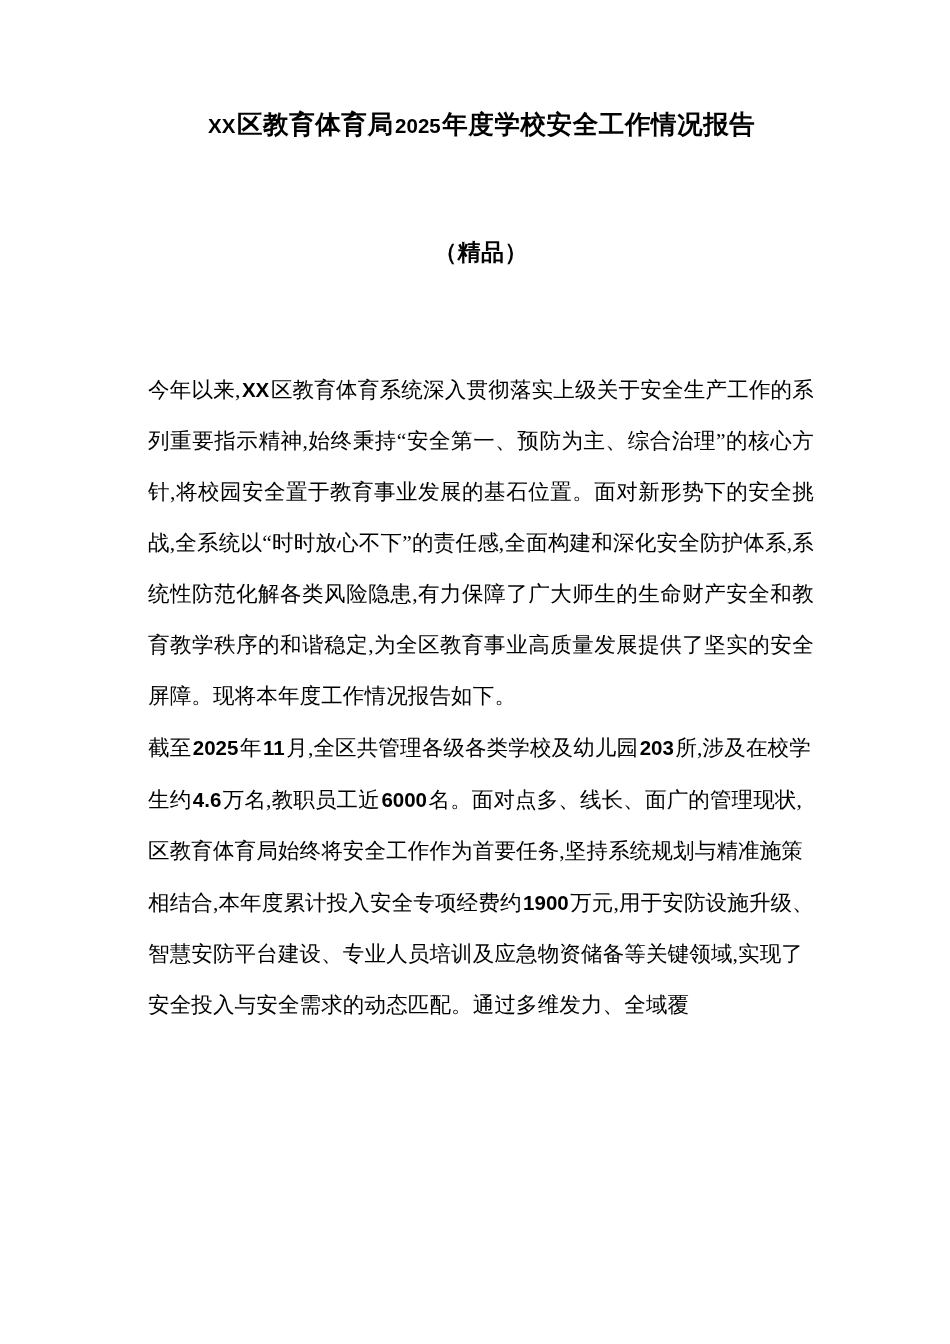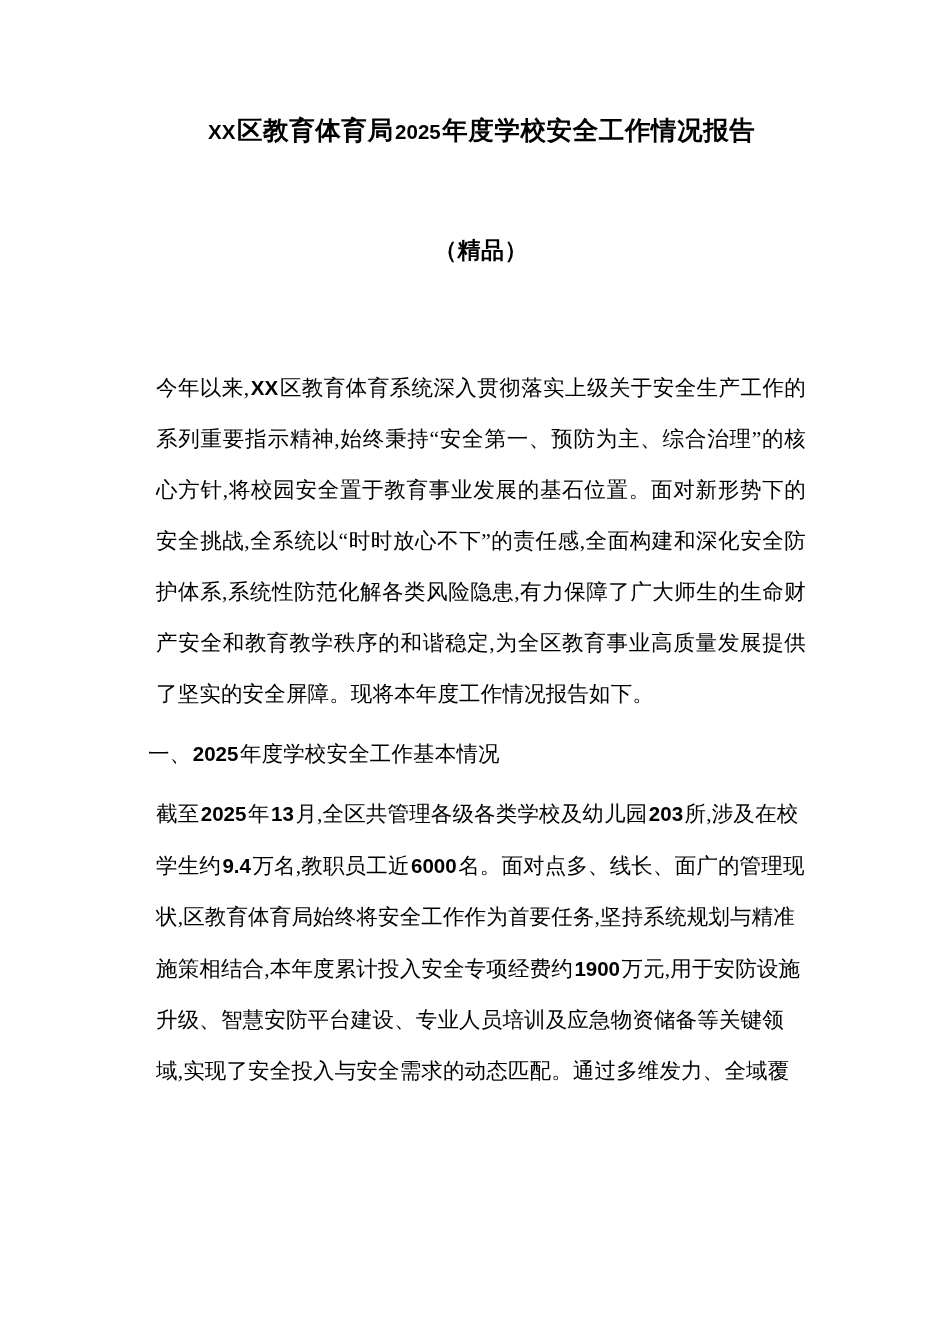--- a/index.html
+++ b/index.html
@@ -26,49 +26,49 @@
   
   .content {
     position: absolute;
     left: 148px;
     top: 0;
     width: 666px;
   }
 
   
   .doc-title {
-    margin: 8px;
+    margin: 2px;
     padding-top: 104px;
     text-align: center;
     font-size: 25.5px;
     font-weight: bold;
     letter-spacing: 0.6px;
     line-height: 1.45;
     font-family: "Liberation Sans", "DejaVu Sans", sans-serif;
     white-space: nowrap;
   }
 
   .doc-subtitle {
-    margin: 9px;
+    margin: 17px;
     padding-top: 76px;
     text-align: center;
     font-size: 23px;
     font-weight: bold;
     letter-spacing: 0.5px;
     line-height: 1.45;
     font-family: "Liberation Sans", "DejaVu Sans", sans-serif;
   }
 
   
   .body-block {
     padding-top: 78px;
   }
 
   .para {
-    margin: 8px;
+    margin: 0;
     font-size: 21.5px;
     line-height: 51px;
     text-align: justify;
     text-justify: inter-character;
     letter-spacing: 0.15px;
     font-family: "Liberation Serif", "DejaVu Serif", serif;
   }
 
   .para.last {
     text-align: left;
@@ -100,20 +100,19 @@
   <div class="content">
 
     <h1 class="doc-title"><span class="num">XX</span>区教育体育局<span class="num">2025</span>年度学校安全工作情况报告</h1>
 
     <h2 class="doc-subtitle">（精品）</h2>
 
     <div class="body-block">
 
       <p class="para">今年以来,<span class="num">XX</span>区教育体育系统深入贯彻落实上级关于安全生产工作的系列重要指示精神,始终秉持“安全第一、预防为主、综合治理”的核心方针,将校园安全置于教育事业发展的基石位置。面对新形势下的安全挑战,全系统以“时时放心不下”的责任感,全面构建和深化安全防护体系,系统性防范化解各类风险隐患,有力保障了广大师生的生命财产安全和教育教学秩序的和谐稳定,为全区教育事业高质量发展提供了坚实的安全屏障。现将本年度工作情况报告如下。</p>
 
-      <p class="section-heading">一、<span class="num">2025</span>年度学校安全工作基本情况</p>
 
-      <p class="para last">截至<span class="num">2025</span>年<span class="num">13</span>月,全区共管理各级各类学校及幼儿园<span class="num">203</span>所,涉及在校学生约<span class="num">9.4</span>万名,教职员工近<span class="num">6000</span>名。面对点多、线长、面广的管理现状,区教育体育局始终将安全工作作为首要任务,坚持系统规划与精准施策相结合,本年度累计投入安全专项经费约<span class="num">1900</span>万元,用于安防设施升级、智慧安防平台建设、专业人员培训及应急物资储备等关键领域,实现了安全投入与安全需求的动态匹配。通过多维发力、全域覆</p>
+      <p class="para last">截至<span class="num">2025</span>年<span class="num">11</span>月,全区共管理各级各类学校及幼儿园<span class="num">203</span>所,涉及在校学生约<span class="num">4.6</span>万名,教职员工近<span class="num">6000</span>名。面对点多、线长、面广的管理现状,区教育体育局始终将安全工作作为首要任务,坚持系统规划与精准施策相结合,本年度累计投入安全专项经费约<span class="num">1900</span>万元,用于安防设施升级、智慧安防平台建设、专业人员培训及应急物资储备等关键领域,实现了安全投入与安全需求的动态匹配。通过多维发力、全域覆</p>
 
     </div>
 
   </div>
 </div>
 
 </body></html>

